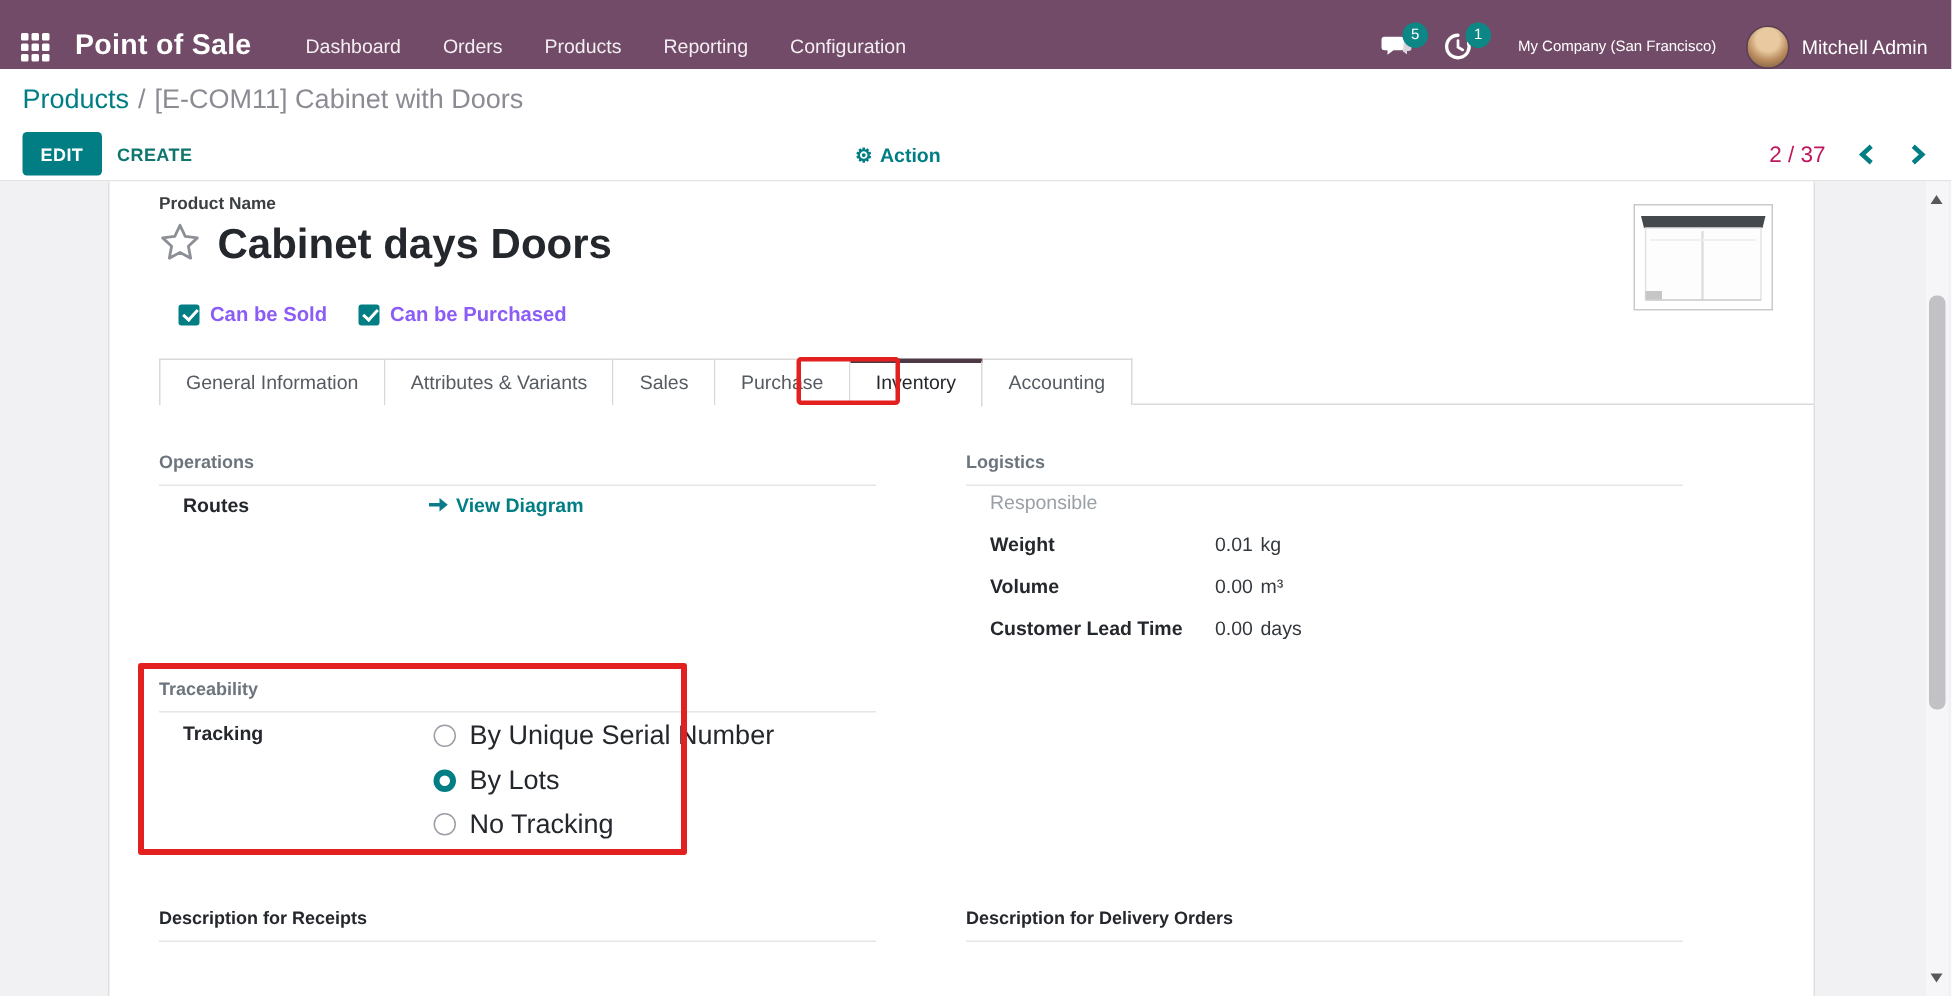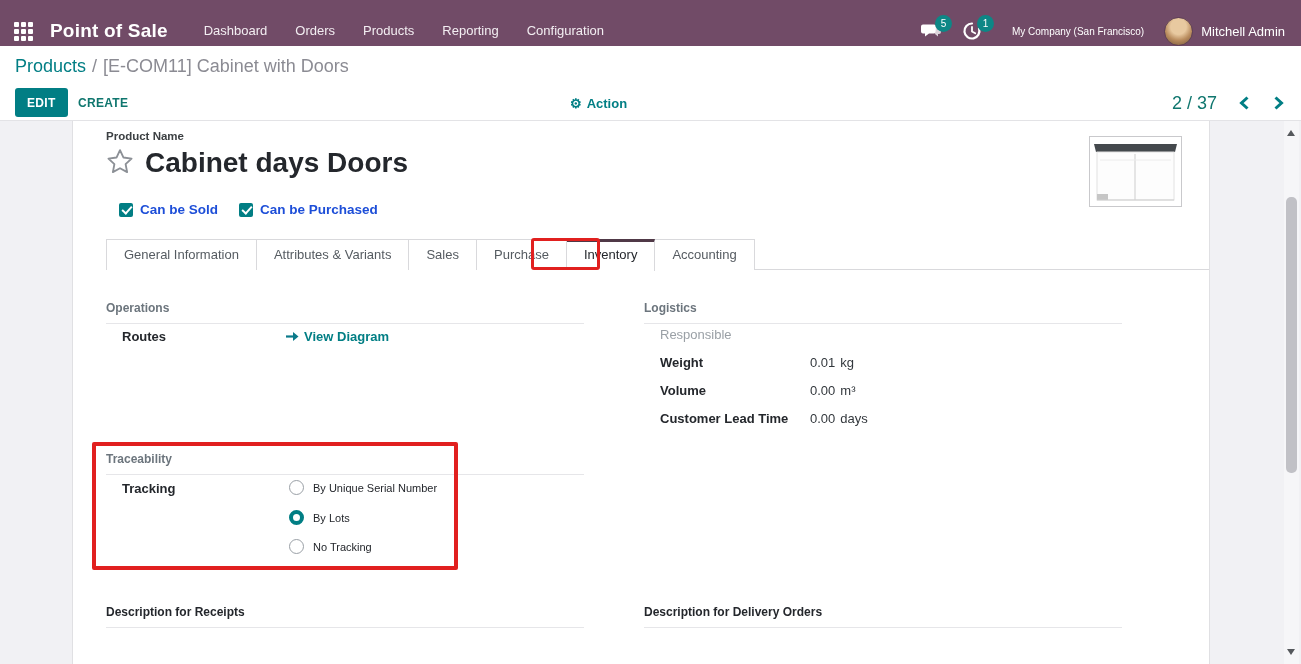--- a/index.html
+++ b/index.html
@@ -40,37 +40,37 @@
   .btn-edit { position:absolute; left:15px; top:2px; height:29px; padding:0 12px; background:#017E84;
               color:#fff; font-size:12px; font-weight:700; border:none; border-radius:3px;
               letter-spacing:.3px; cursor:pointer; font-family:inherit; }
   .btn-create { position:absolute; left:78px; top:2px; height:29px; background:none; border:none;
                 color:#0f766e; font-size:12px; font-weight:700; letter-spacing:.3px; cursor:pointer;
                 font-family:Liberation Sans, sans-serif; }
   .action-menu { position:absolute; left:570px; top:0; height:34px; display:flex; align-items:center;
                  gap:5px; color:#017E84; font-size:13px; font-weight:700; cursor:pointer; }
   .gear { font-size:13px; }
   .pager { position:absolute; right:16px; top:0; height:34px; display:flex; align-items:center; gap:21px; }
-  .pager-count { color:#0f766e; font-size:18px; }
+  .pager-count { color:#be185d; font-size:15px; }
   .pager-btn { display:flex; align-items:center; cursor:pointer; }
 
   
   .body-region { position:absolute; top:121px; left:0; right:0; bottom:0; background:#f1f1f4; }
   .sheet { position:absolute; left:72px; top:0; bottom:0; width:1138px; background:#fff;
            border-left:1px solid #e0e0e3; border-right:1px solid #e0e0e3; }
 
   .pname-label { position:absolute; left:33px; top:9px; font-size:11.5px; color:#3c4043; font-weight:600; }
   .star { position:absolute; left:33px; top:27px; cursor:pointer; }
   .title { position:absolute; left:72px; top:26px; font-size:28px; font-weight:700; color:#24272c; }
   .checks { position:absolute; left:46px; top:81px; display:flex; gap:21px; }
   .check-item { display:flex; align-items:center; gap:7px; }
   .checkbox { width:14px; height:14px; background:#017E84; border-radius:2px; position:relative; cursor:pointer; }
   .checkbox::after { content:""; position:absolute; left:4.5px; top:1.5px; width:4px; height:8px;
                      border:solid #fff; border-width:0 2px 2px 0; transform:rotate(42deg); }
-  .check-label { font-size:13.5px; font-weight:700; color:#1d4ed8; }
+  .check-label { font-size:13.5px; font-weight:700; color:#8b5cf6; }
 
   .img-box { position:absolute; left:1016px; top:15px; width:93px; height:71px;
              border:1px solid #c9c9cc; background:#fff; display:flex; align-items:center;
              justify-content:center; }
 
   
   .tabs { position:absolute; left:33px; top:118px; width:1103px; height:31px;
           border-bottom:1px solid #d9d9dc; display:flex; }
   .tab { height:31px; padding:0 17px; font-size:13px; color:#555b61; line-height:29px;
          border:1px solid #d9d9dc; border-bottom:none; border-left:none; cursor:pointer; background:#fff; }
@@ -88,21 +88,21 @@
   .field-label.narrow { width:150px; }
   .field-label.muted { font-weight:400; color:#9aa0a6; }
   .field-value { color:#33383d; }
   .unit { margin-left:5px; }
   .link { color:#017E84; font-weight:600; cursor:pointer; display:flex; align-items:center; gap:5px; }
 
   
   .radio-row { position:absolute; left:216px; display:flex; align-items:center; gap:9px; cursor:pointer; }
   .radio { width:15px; height:15px; border-radius:50%; border:1.5px solid #9aa0a6; background:#fff; }
   .radio.checked { border:4.5px solid #017E84; }
-  .radio-label { font-size:11px; color:#24272c;text-align:right; }
+  .radio-label { font-size:18px; color:#24272c;text-align:right; }
 
   
   .ann-tab { position:absolute; left:458px; top:117px; width:69px; height:32px;
              border:3px solid #E1201F; border-radius:3px; z-index:5; pointer-events:none; }
   .ann-trace { position:absolute; left:19px; top:321px; width:366px; height:128px;
                border:4px solid #E1201F; border-radius:2px; z-index:5; pointer-events:none; }
 
   
   .scrollbar { position:absolute; top:0; right:2px; width:15px; height:100%; background:#f6f6f8; }
   .sb-up { position:absolute; top:9px; left:3px; width:0; height:0;

